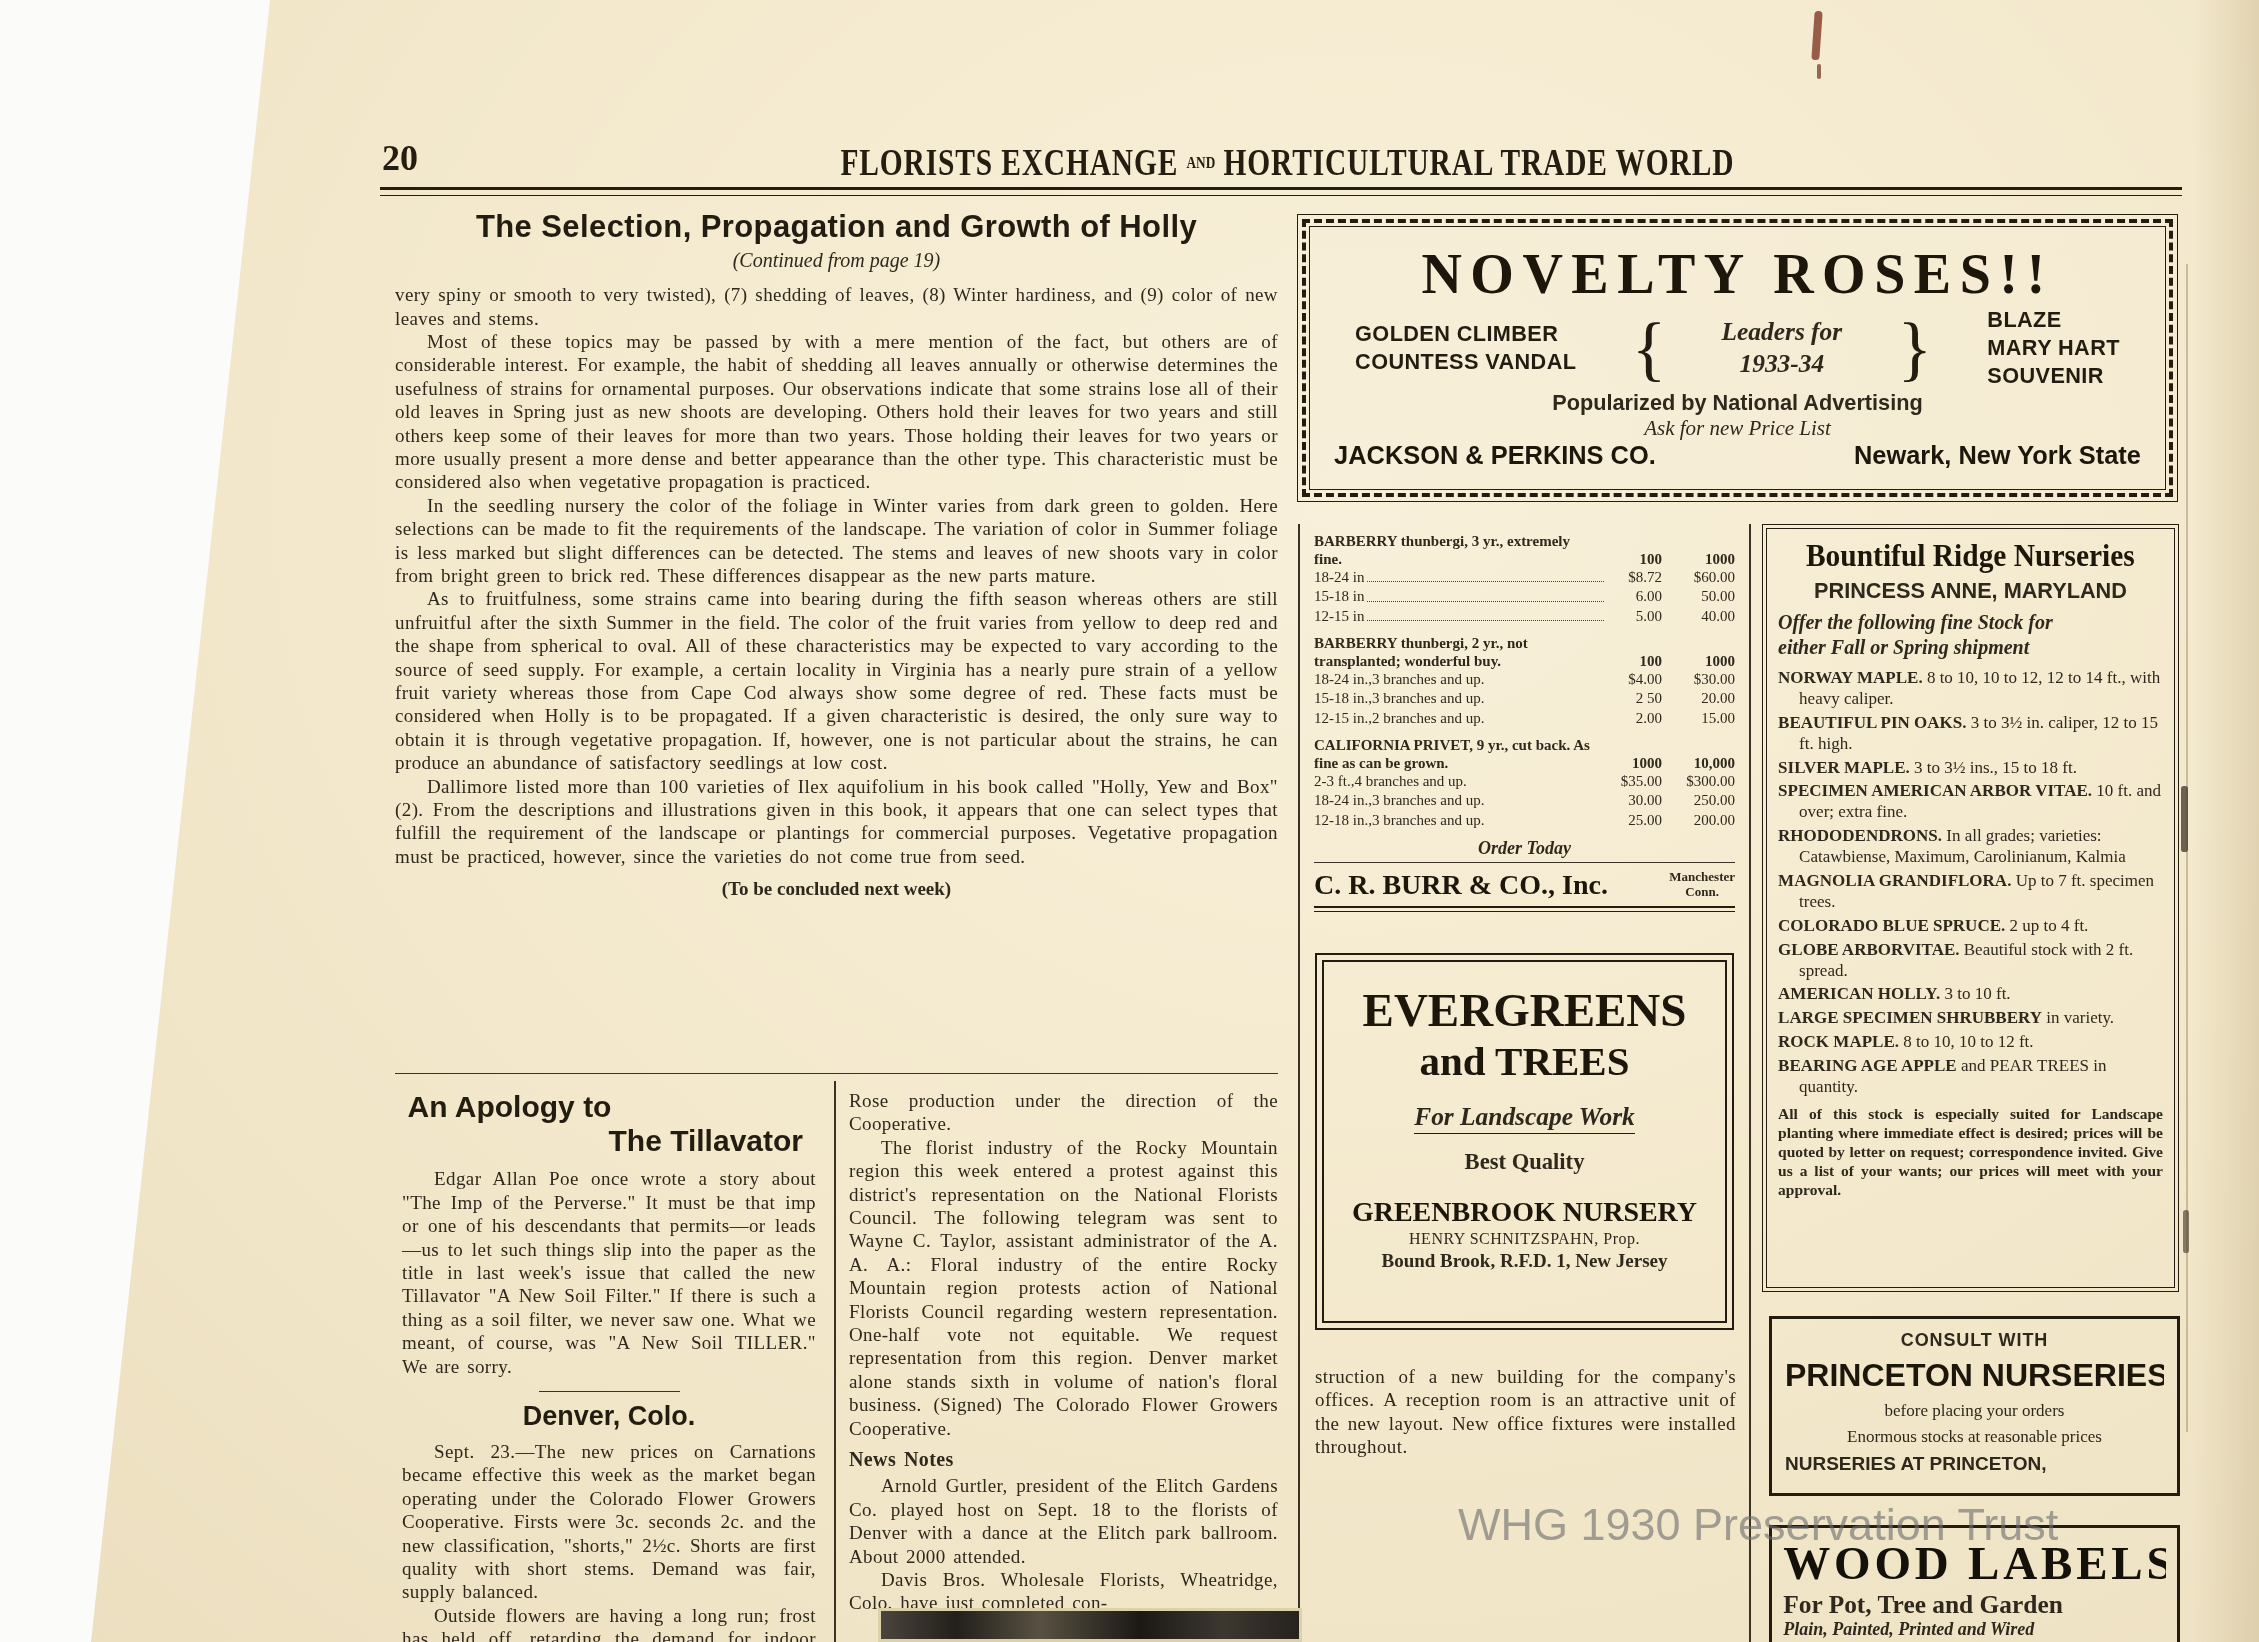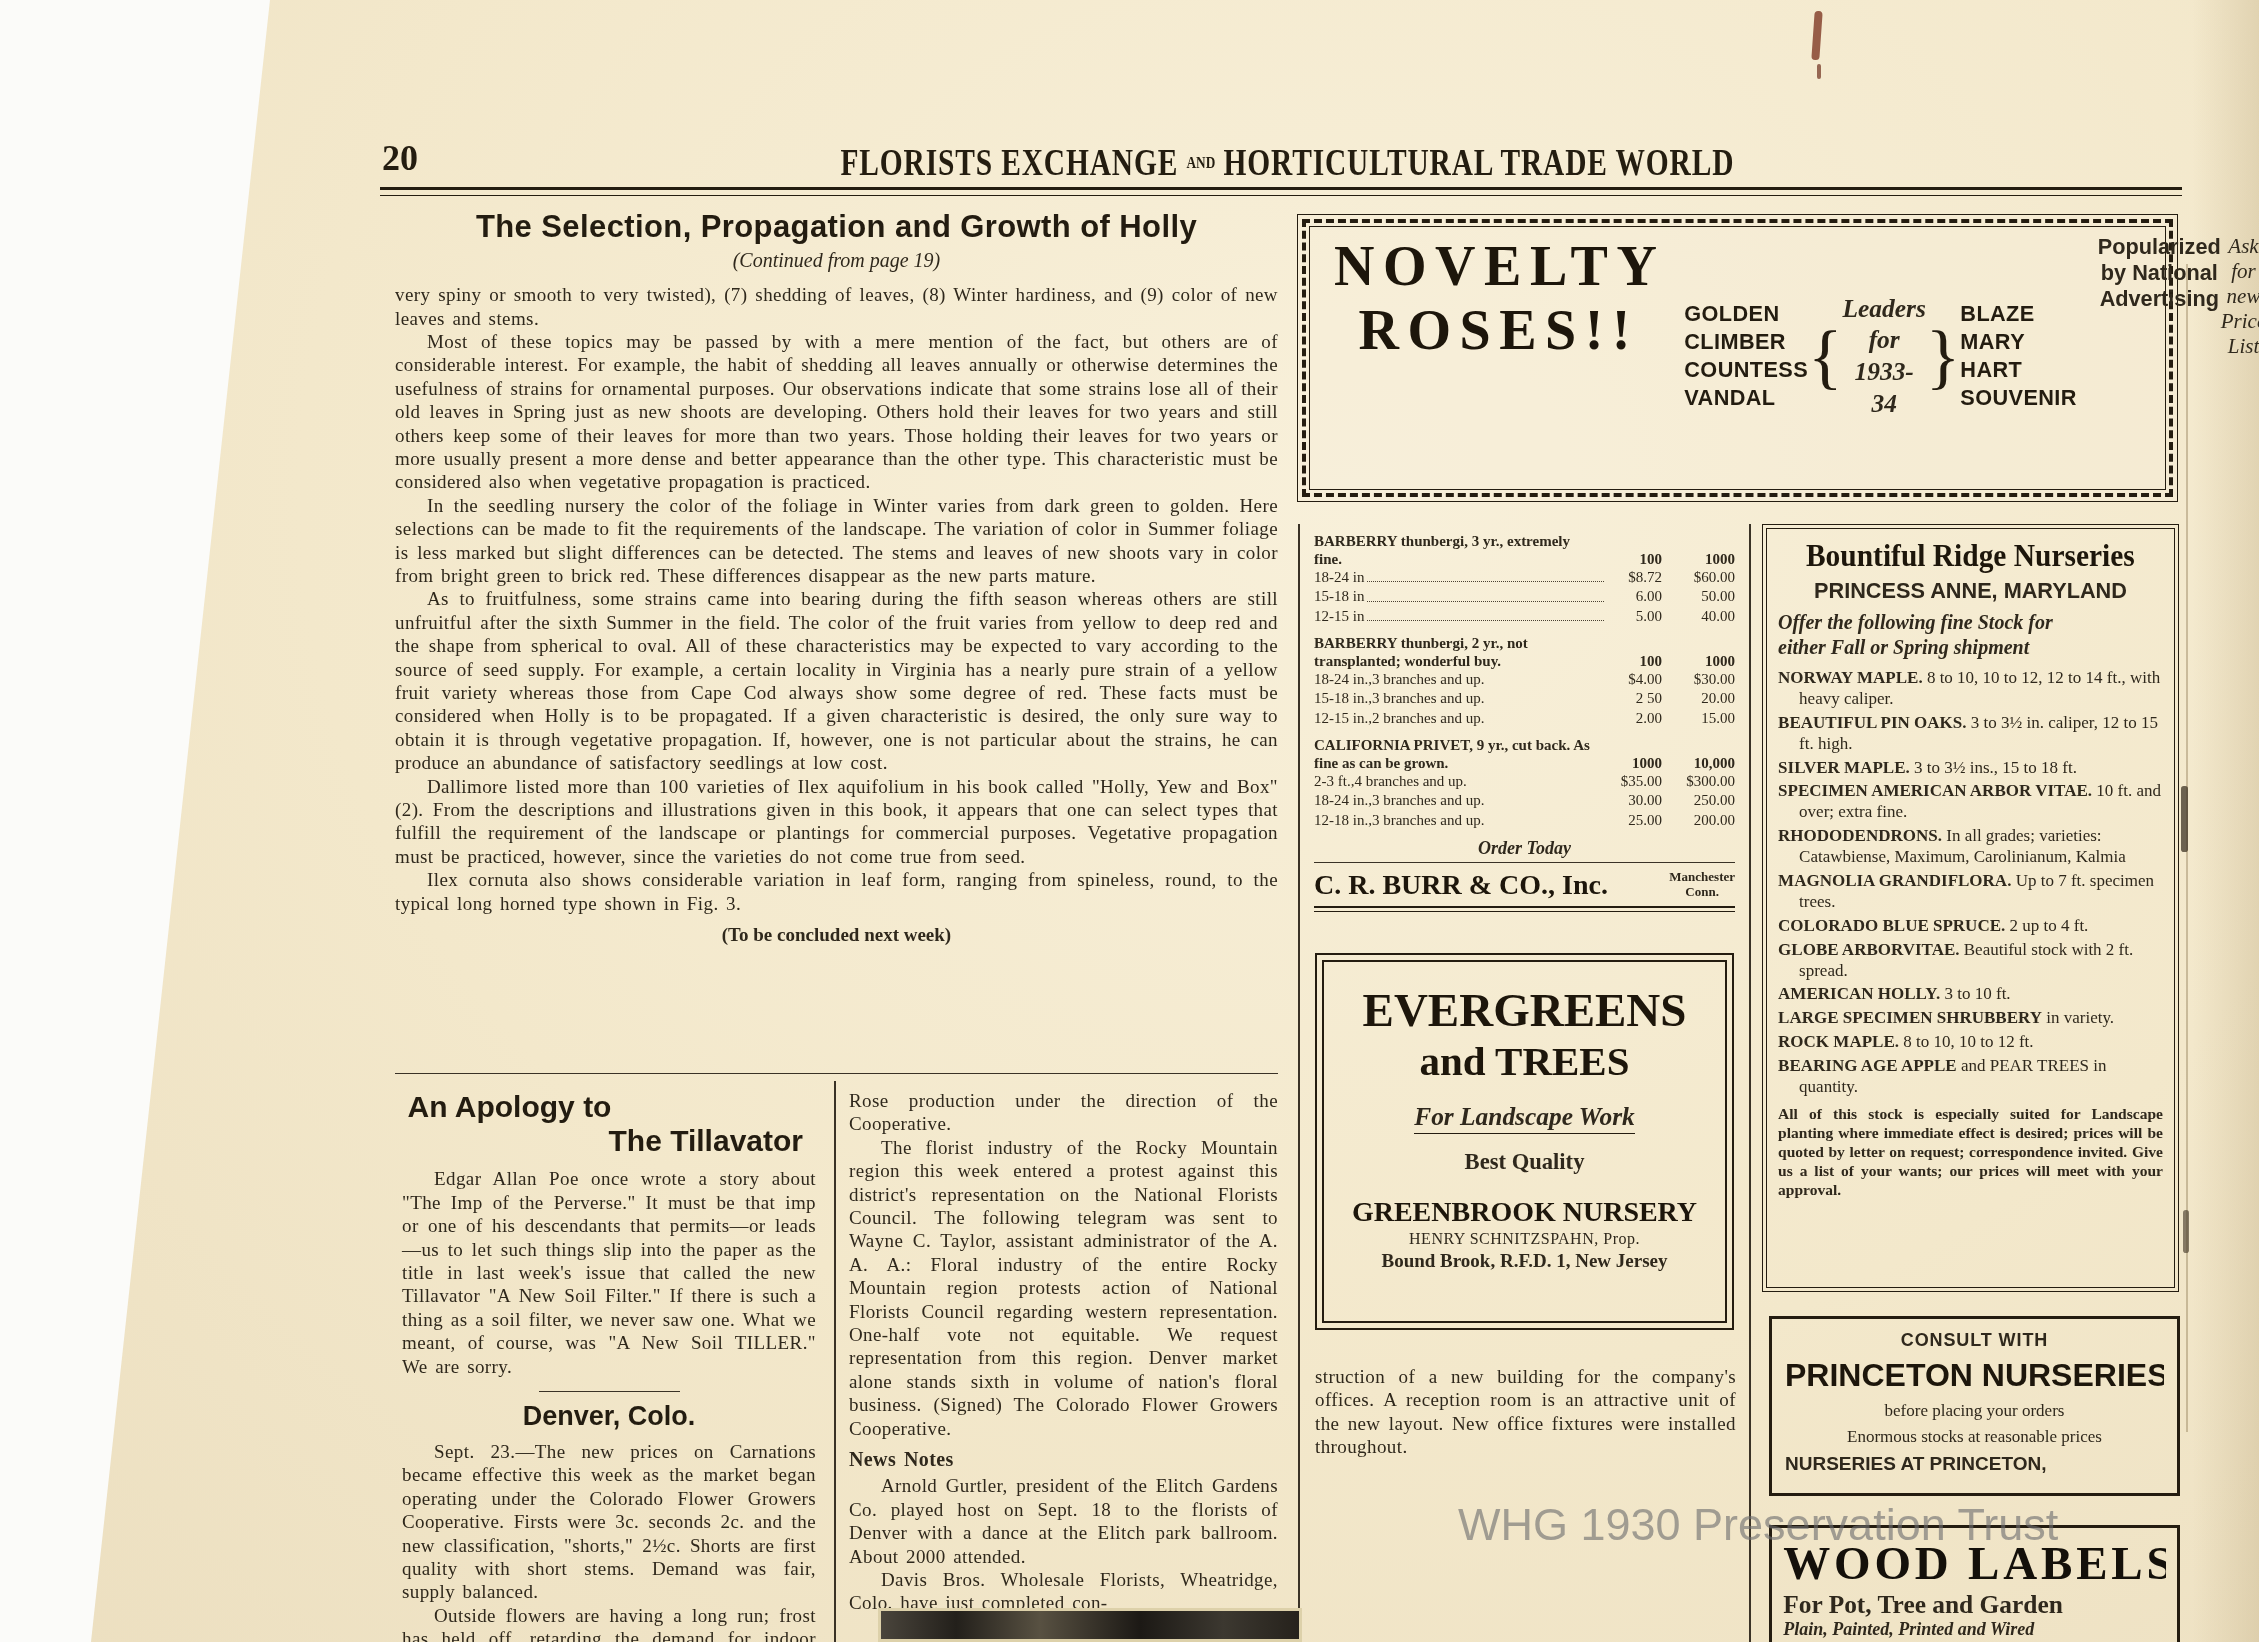--- a/index.html
+++ b/index.html
@@ -51,21 +51,21 @@
   #apology .ttl2 { font:600 30px "Liberation Sans", sans-serif; text-align:right; padding-right:13px; margin-bottom:9.4px; color:#231c10; }
   .short-rule { width:141px; border-top:1.9px solid #3a3226; margin:13px auto 9.4px; }
   .denver-title { font:700 27px "Liberation Sans", sans-serif; text-align:center; margin-bottom:7.5px; color:#231c10; }
   #col2 { left:849px; top:1089px; width:429px; }
   .news-heading { font:700 20px "Liberation Serif", serif; margin:7.5px 0 3.8px; }
   #col3 { left:1315px; top:1365px; width:421px; }
 
   
   #novelty { left:1297px; top:214px; width:881px; height:288px; border:1.9px solid #241c10; padding:3.8px; background:rgba(247,239,219,.35); }
   .nov-b2 { border:4.7px dashed #241c10; padding:2.8px; height:100%; }
-  .nov-b3 { border:1.9px solid #241c10; height:100%; padding:7.5px 24.5px 11.3px; display:flex; flex-direction:row; justify-content:space-between; }
+  .nov-b3 { border:1.9px solid #241c10; height:100%; padding:7.5px 24.5px 11.3px; display:flex; flex-direction:column; justify-content:center; }
   .nov-headline { font:700 56px "Liberation Serif", serif; letter-spacing:8.5px; text-align:center; color:#1d160b; }
   .nov-vars { display:flex; align-items:center; justify-content:space-between; padding:0 21px; }
   .nov-left div, .nov-right div { font:700 21.7px "Liberation Sans", sans-serif; line-height:1.3; letter-spacing:0.4px; color:#231c10; }
   .nov-brace { font:400 72px "Liberation Serif", serif; line-height:.85; color:#231c10; }
   .nov-center { text-align:center; font:700 italic 25.4px "Liberation Serif", serif; font-style:italic; line-height:1.25; }
   .nov-tagline { font:700 21.7px "Liberation Sans", sans-serif; text-align:center; }
   .nov-note { font-style:italic; font-size:21px; text-align:center; }
   .nov-bottom { display:flex; justify-content:space-between; font:700 25.4px "Liberation Sans", sans-serif; color:#1d160b; }
 
   
@@ -152,21 +152,20 @@
 
   <div class="abs" id="holly">
     <h1>The Selection, Propagation and Growth of Holly</h1>
     <div class="subtitle">(Continued from page 19)</div>
     <div class="body-copy">
       <p class="noindent">very spiny or smooth to very twisted), (7) shedding of leaves, (8) Winter hardiness, and (9) color of new leaves and stems.</p>
       <p>Most of these topics may be passed by with a mere mention of the fact, but others are of considerable interest.  For example, the habit of shedding all leaves annually or otherwise determines the usefulness of strains for ornamental purposes. Our observations indicate that some strains lose all of their old leaves in Spring just as new shoots are developing.  Others hold their leaves for two years and still others keep some of their leaves for more than two years.  Those holding their leaves for two years or more usually present a more dense and better appearance than the other type.  This characteristic must be considered also when vegetative propagation is practiced.</p>
       <p>In the seedling nursery the color of the foliage in Winter varies from dark green to golden.  Here selections can be made to fit the requirements of the landscape.  The variation of color in Summer foliage is less marked but slight differences can be detected.  The stems and leaves of new shoots vary in color from bright green to brick red.  These differences disappear as the new parts mature.</p>
       <p>As to fruitfulness, some strains came into bearing during the fifth season whereas others are still unfruitful after the sixth Summer in the field.  The color of the fruit varies from yellow to deep red and the shape from spherical to oval.  All of these characteristics may be expected to vary according to the source of seed supply.  For example, a certain locality in Virginia has a nearly pure strain of a yellow fruit variety whereas those from Cape Cod always show some degree of red.  These facts must be considered when Holly is to be propagated.  If a given characteristic is desired, the only sure way to obtain it is through vegetative propagation.  If, however, one is not particular about the strains, he can produce an abundance of satisfactory seedlings at low cost.</p>
       <p>Dallimore listed more than 100 varieties of Ilex aquifolium in his book called "Holly, Yew and Box" (2).  From the descriptions and illustrations given in this book, it appears that one can select types that fulfill the requirement of the landscape or plantings for commercial purposes.  Vegetative propagation must be practiced, however, since the varieties do not come true from seed.</p>
-      <p>Ilex cornuta also shows considerable variation in leaf form, ranging from spineless, round, to the typical long horned type shown in Fig. 3.</p>
     </div>
     <div class="closing">(To be concluded next week)</div>
   </div>
 
   <div class="abs rule-h" id="left-rule"></div>
   <div class="abs rule-v" id="vline-subcols"></div>
   <div class="abs rule-v" id="vline-ads-left"></div>
   <div class="abs rule-v" id="vline-ads-right"></div>
 
   <div class="abs" id="apology">

